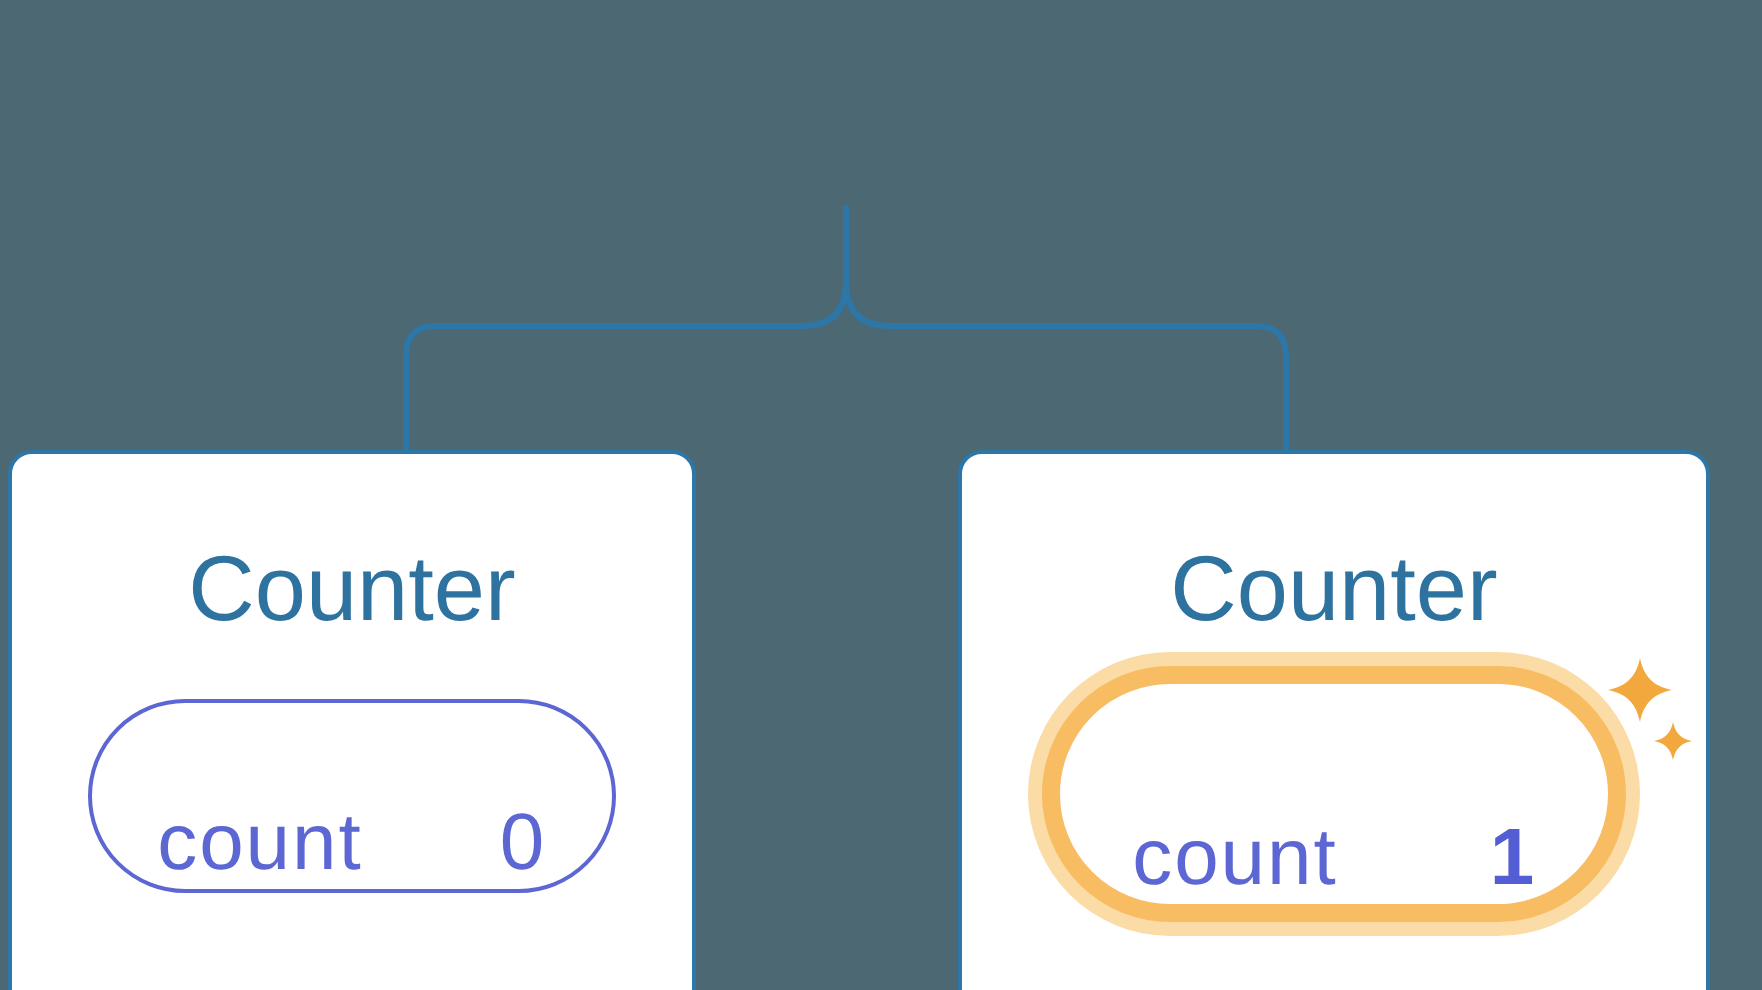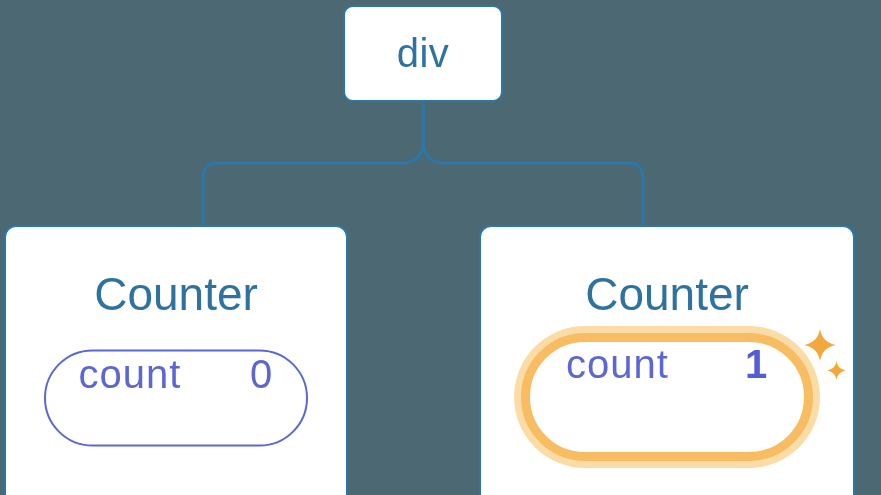--- a/index.html
+++ b/index.html
@@ -71,21 +71,21 @@
     font-size:46px;
     font-weight:500;
     color:var(--node-text-blue);
   }
   
   .pill{
     position:absolute;
     left:50%; top:171px;
     transform:translate(-50%,-50%);
     display:flex;
-    align-items:flex-start;
+    align-items:flex-end;
     background:var(--card-white);
     overflow:hidden;
   }
   .pill.plain{
     width:264px; height:97px;
     border:2px solid var(--state-purple);
     border-radius:999px;
   }
   .pill.highlight{
     width:292px; height:128px;
@@ -124,23 +124,20 @@
 </head>
 <body>
 
 <div class="stage">
 
   <svg class="connector" viewBox="0 0 881 495" xmlns="http://www.w3.org/2000/svg">
     <path d="M423,104 L423,141 Q423,163 401,163 L218,163 Q203,163 203,178 L203,226"></path>
     <path d="M423,104 L423,141 Q423,163 445,163 L628,163 Q643,163 643,178 L643,226"></path>
   </svg>
 
-  <div class="root-node">
-    <span class="root-node-label">div</span>
-  </div>
 
   <div class="card left">
     <div class="card-title">Counter</div>
     <div class="pill plain">
       <div class="pill-key">count</div>
       <div class="pill-divider"></div>
       <div class="pill-value">0</div>
     </div>
   </div>
 

